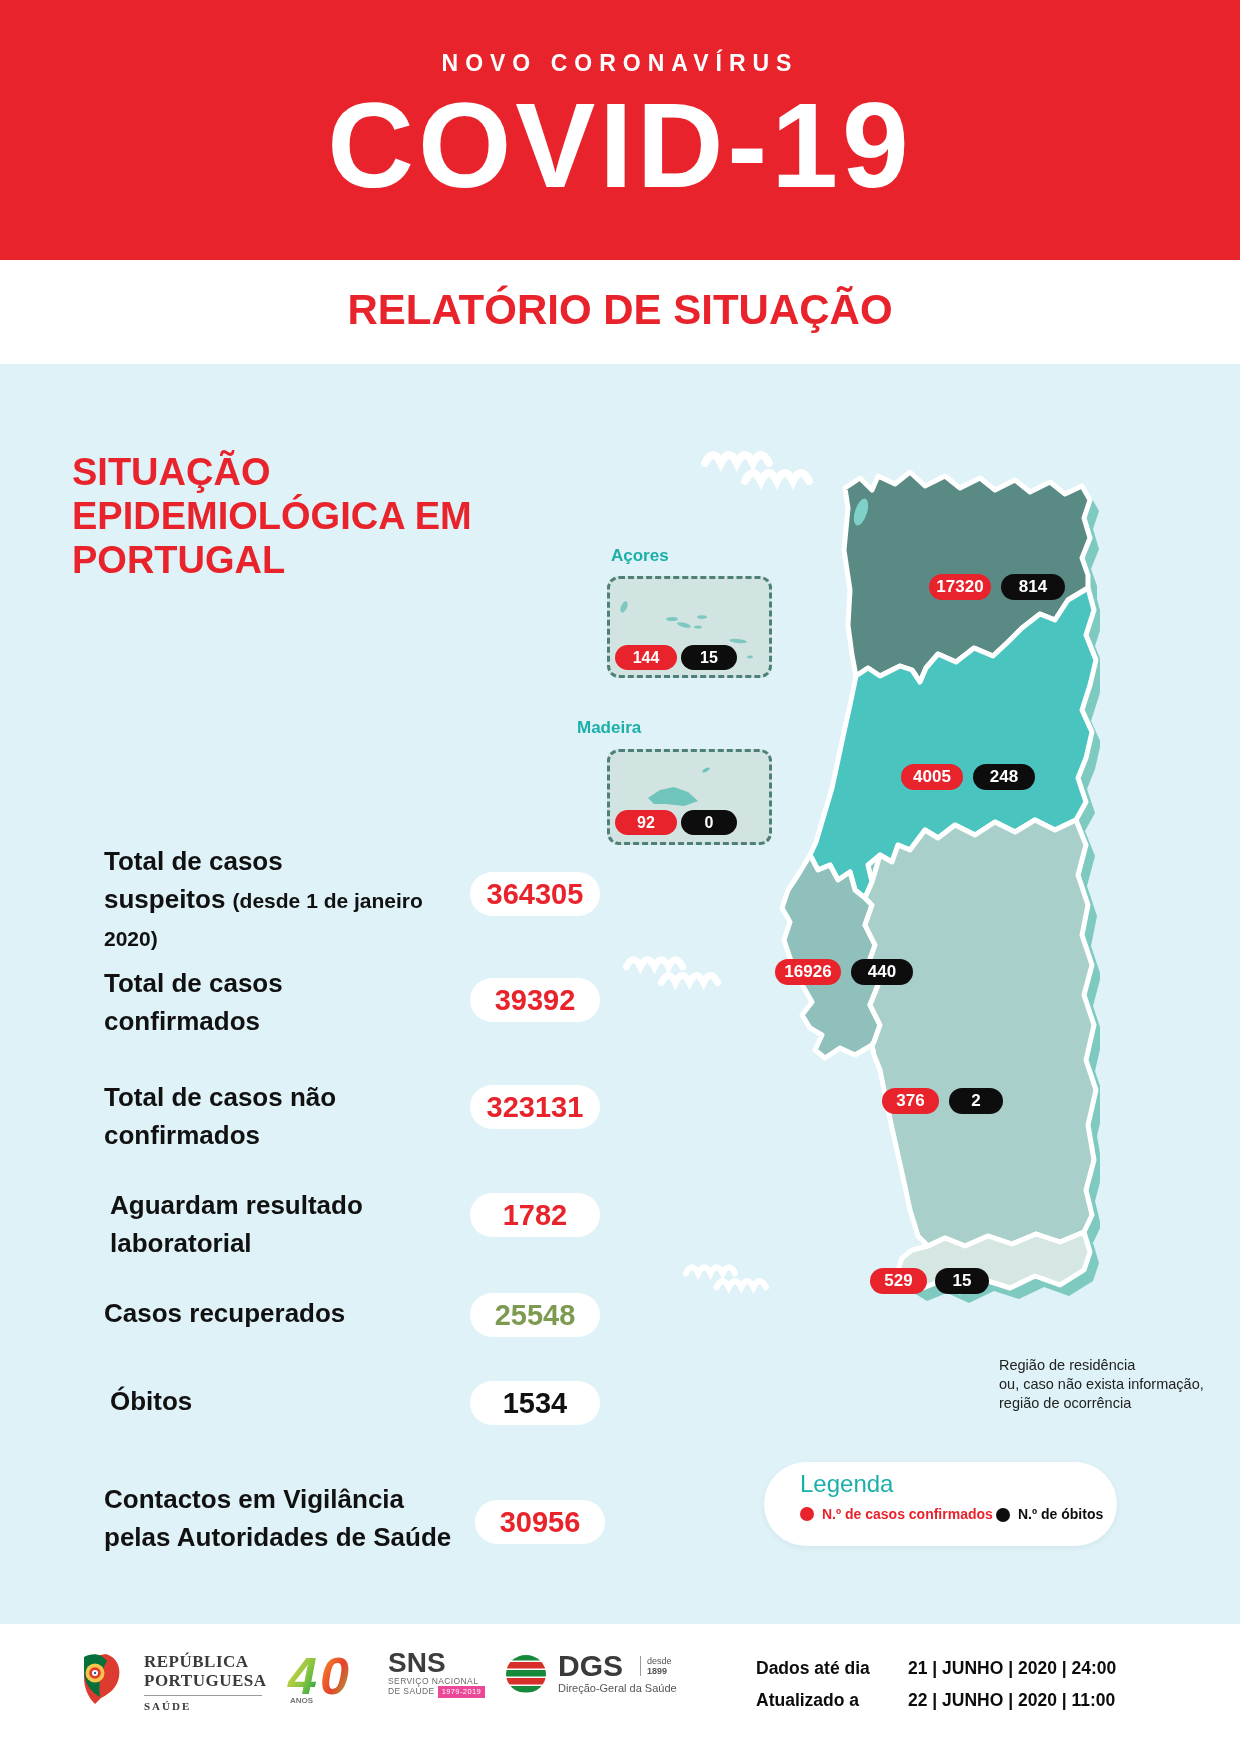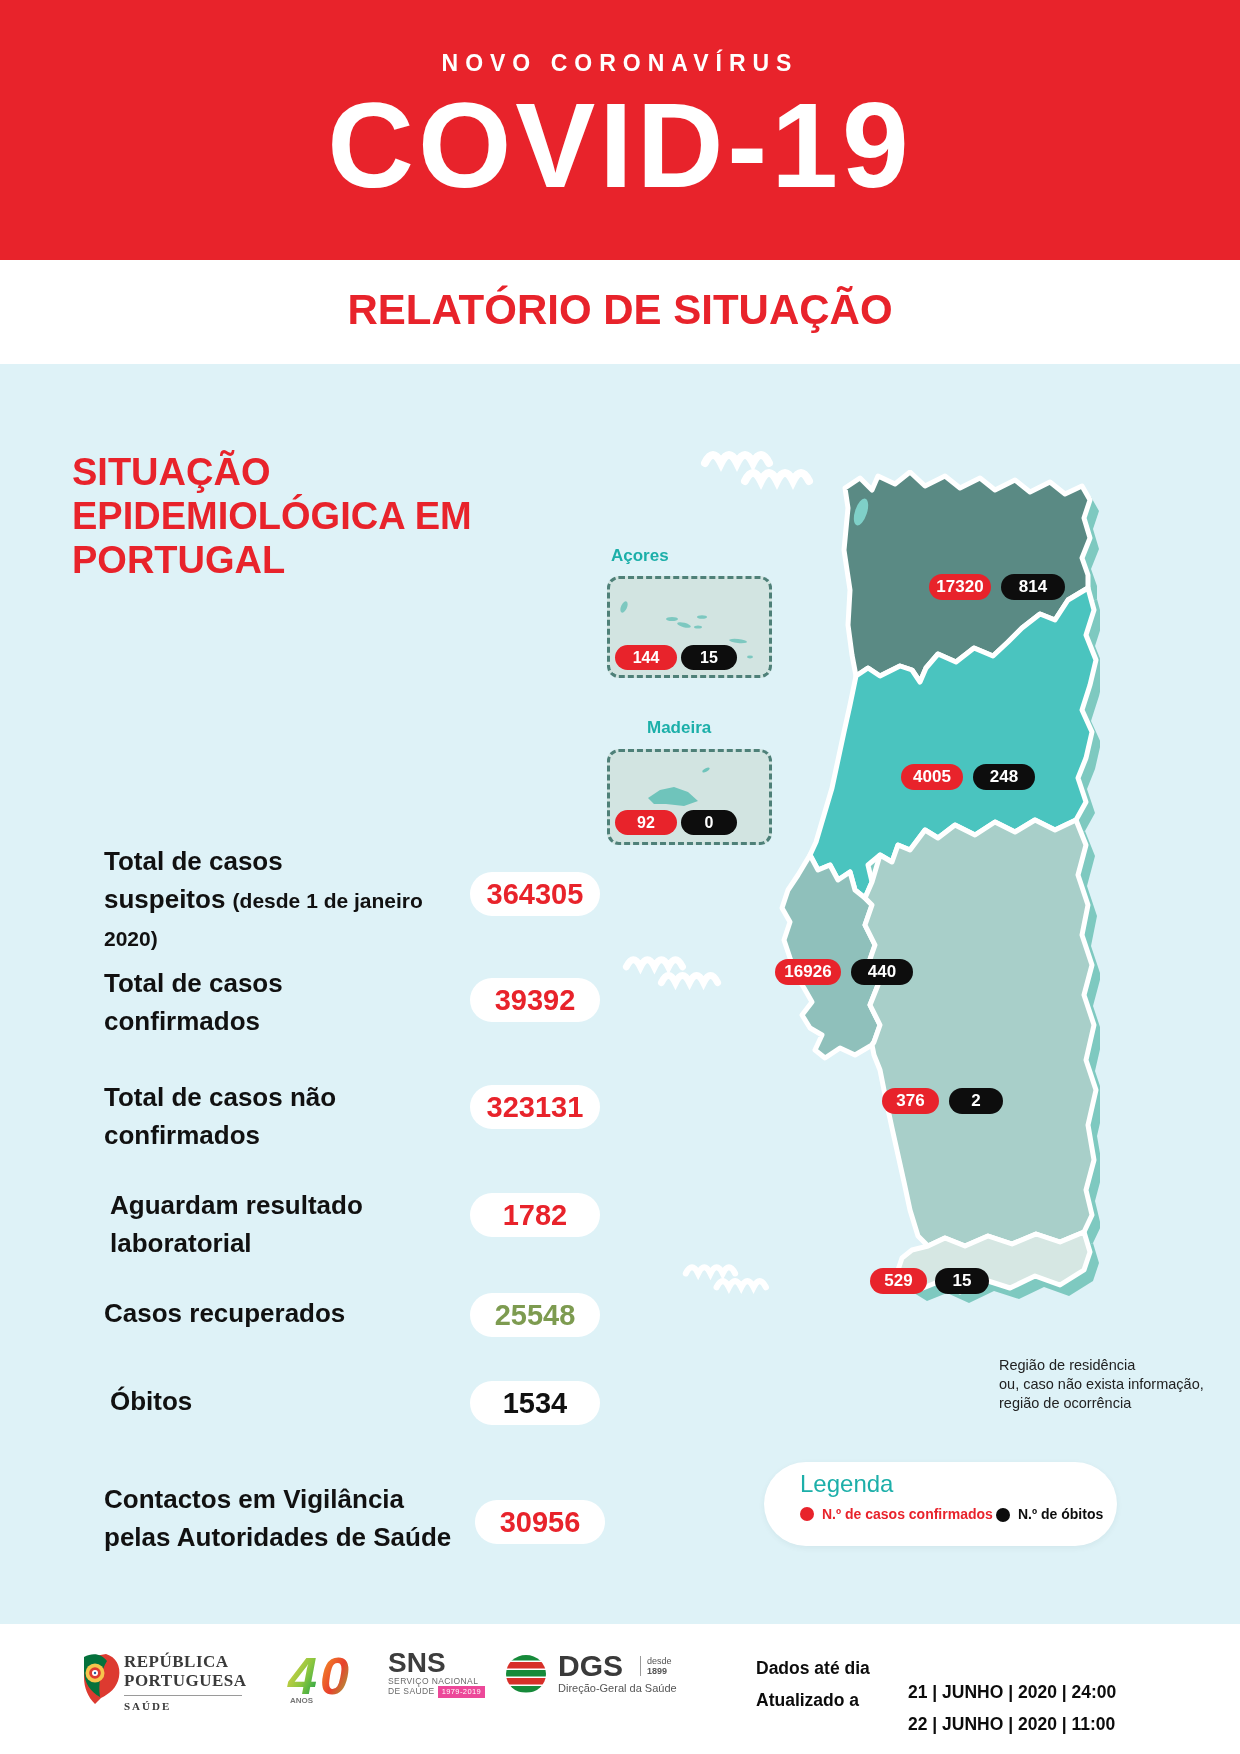--- a/index.html
+++ b/index.html
@@ -65,21 +65,21 @@
   .rp-line{width:118px;height:1px;background:#9a9a9a;margin:5px 0 4px 0;}
   .rp-saude{font-size:11px;letter-spacing:2px;color:#3a3a3a;font-weight:bold;}
   .sns-name{font-size:28px;font-weight:bold;color:#3d3d3d;line-height:26px;}
   .sns-sub{font-size:8.5px;color:#6a6a6a;line-height:10px;letter-spacing:.4px;}
   .sns-badge{display:inline-block;background:#ec4899;color:#fff;font-size:7.5px;
              padding:1px 4px;margin-left:3px;}
   .dgs-name{font-size:30px;font-weight:bold;color:#3a3a3a;line-height:28px;}
   .dgs-since{font-size:9px;color:#555;line-height:10px;border-left:1px solid #999;padding-left:6px;}
   .dgs-sub{font-size:11px;color:#555;margin-top:2px;}
   .date-label{font-size:17.5px;font-weight:bold;color:#0c0c0c;}
-  .date-value{font-size:17.5px;font-weight:bold;color:#0c0c0c;margin-top:24px;}
+  .date-value{font-size:17.5px;font-weight:bold;color:#0c0c0c;}
 
   .rg-norte{fill:var(--norte,#5a8a84);} .rg-centro{fill:var(--centro,#4ac4bf);}
   .rg-lvt{fill:var(--lvt,#8fc0bb);} .rg-alentejo{fill:var(--alentejo,#a8cfc9);}
   .rg-algarve{fill:var(--algarve,#d6e7e3);} .rg-shadow{fill:var(--shadow,#7ec9c0);}
 </style>
 </head>
 <body>
 
 <div id="page">
 
@@ -159,21 +159,21 @@
         <ellipse cx="128" cy="62" rx="9" ry="2" transform="rotate(6 128 62)"></ellipse>
         <ellipse cx="140" cy="78" rx="3" ry="1.4"></ellipse>
       </g>
     </svg>
     <div class="pillpair tight" style="position:absolute;left:5px;top:66px;">
       <div class="mpill r" style="width:62px;height:25px;font-size:16px;">144</div>
       <div class="mpill k" style="width:56px;height:25px;font-size:16px;">15</div>
     </div>
   </div>
 
-  <div class="abs ilabel" style="left:647px;top:718px;text-align:center;">Madeira</div>
+  <div class="abs ilabel" style="left:577px;top:718px;text-align:center;">Madeira</div>
   <div class="abs ibox" style="left:607px;top:749px;width:165px;height:96px;">
     <svg width="159" height="90" viewBox="0 0 159 90">
       <g fill="#6fc4bb">
         <ellipse cx="96" cy="18" rx="4" ry="1.6" transform="rotate(-28 96 18)"></ellipse>
         <path d="M38,46 L50,38 L64,35 L78,40 L88,49 L74,54 L56,52 L44,52 Z"></path>
       </g>
     </svg>
     <div class="pillpair tight" style="position:absolute;left:5px;top:58px;">
       <div class="mpill r" style="width:62px;height:25px;font-size:16px;">92</div>
       <div class="mpill k" style="width:56px;height:25px;font-size:16px;">0</div>
@@ -246,21 +246,21 @@
   <div class="abs legend-title">Legenda</div>
   <div class="abs" style="left:800px;top:1506px;display:flex;align-items:center;gap:8px;">
     <span class="ldot" style="background:var(--red,#e8232b);"></span>
     <span class="llabel" style="color:var(--red,#e8232b);">N.º de casos confirmados</span>
   </div>
   <div class="abs" style="left:996px;top:1506px;display:flex;align-items:flex-end;gap:8px;">
     <span class="ldot" style="background:#0d0d0d;"></span>
     <span class="llabel" style="color:#0d0d0d;">N.º de óbitos</span>
   </div>
 
-  <div class="abs" style="left:78px;top:1652px;display:flex;gap:0;">
+  <div class="abs" style="left:78px;top:1652px;display:flex;gap:20px;">
     <svg width="46" height="54" viewBox="0 0 46 54">
       <path d="M28,2 C38,5 43,14 41,25 C39,36 31,42 23,46 L17,52 C10,45 6,36 6,25 L6,6 Z" fill="#dd3a30"></path>
       <path d="M6,5 C15,0 24,2 29,9 C23,19 20,31 22,45 C13,40 6,31 6,19 Z" fill="#04713c"></path>
       <circle cx="17" cy="21" r="9.5" fill="#f6c54c"></circle>
       <circle cx="17" cy="21" r="5.8" fill="#dd3a30"></circle>
       <circle cx="17" cy="21" r="3" fill="#ffffff"></circle>
       <circle cx="17" cy="21" r="1.2" fill="#2a5fa0"></circle>
     </svg>
     <div class="serif">
       <div class="rp-name">REPÚBLICA</div>

